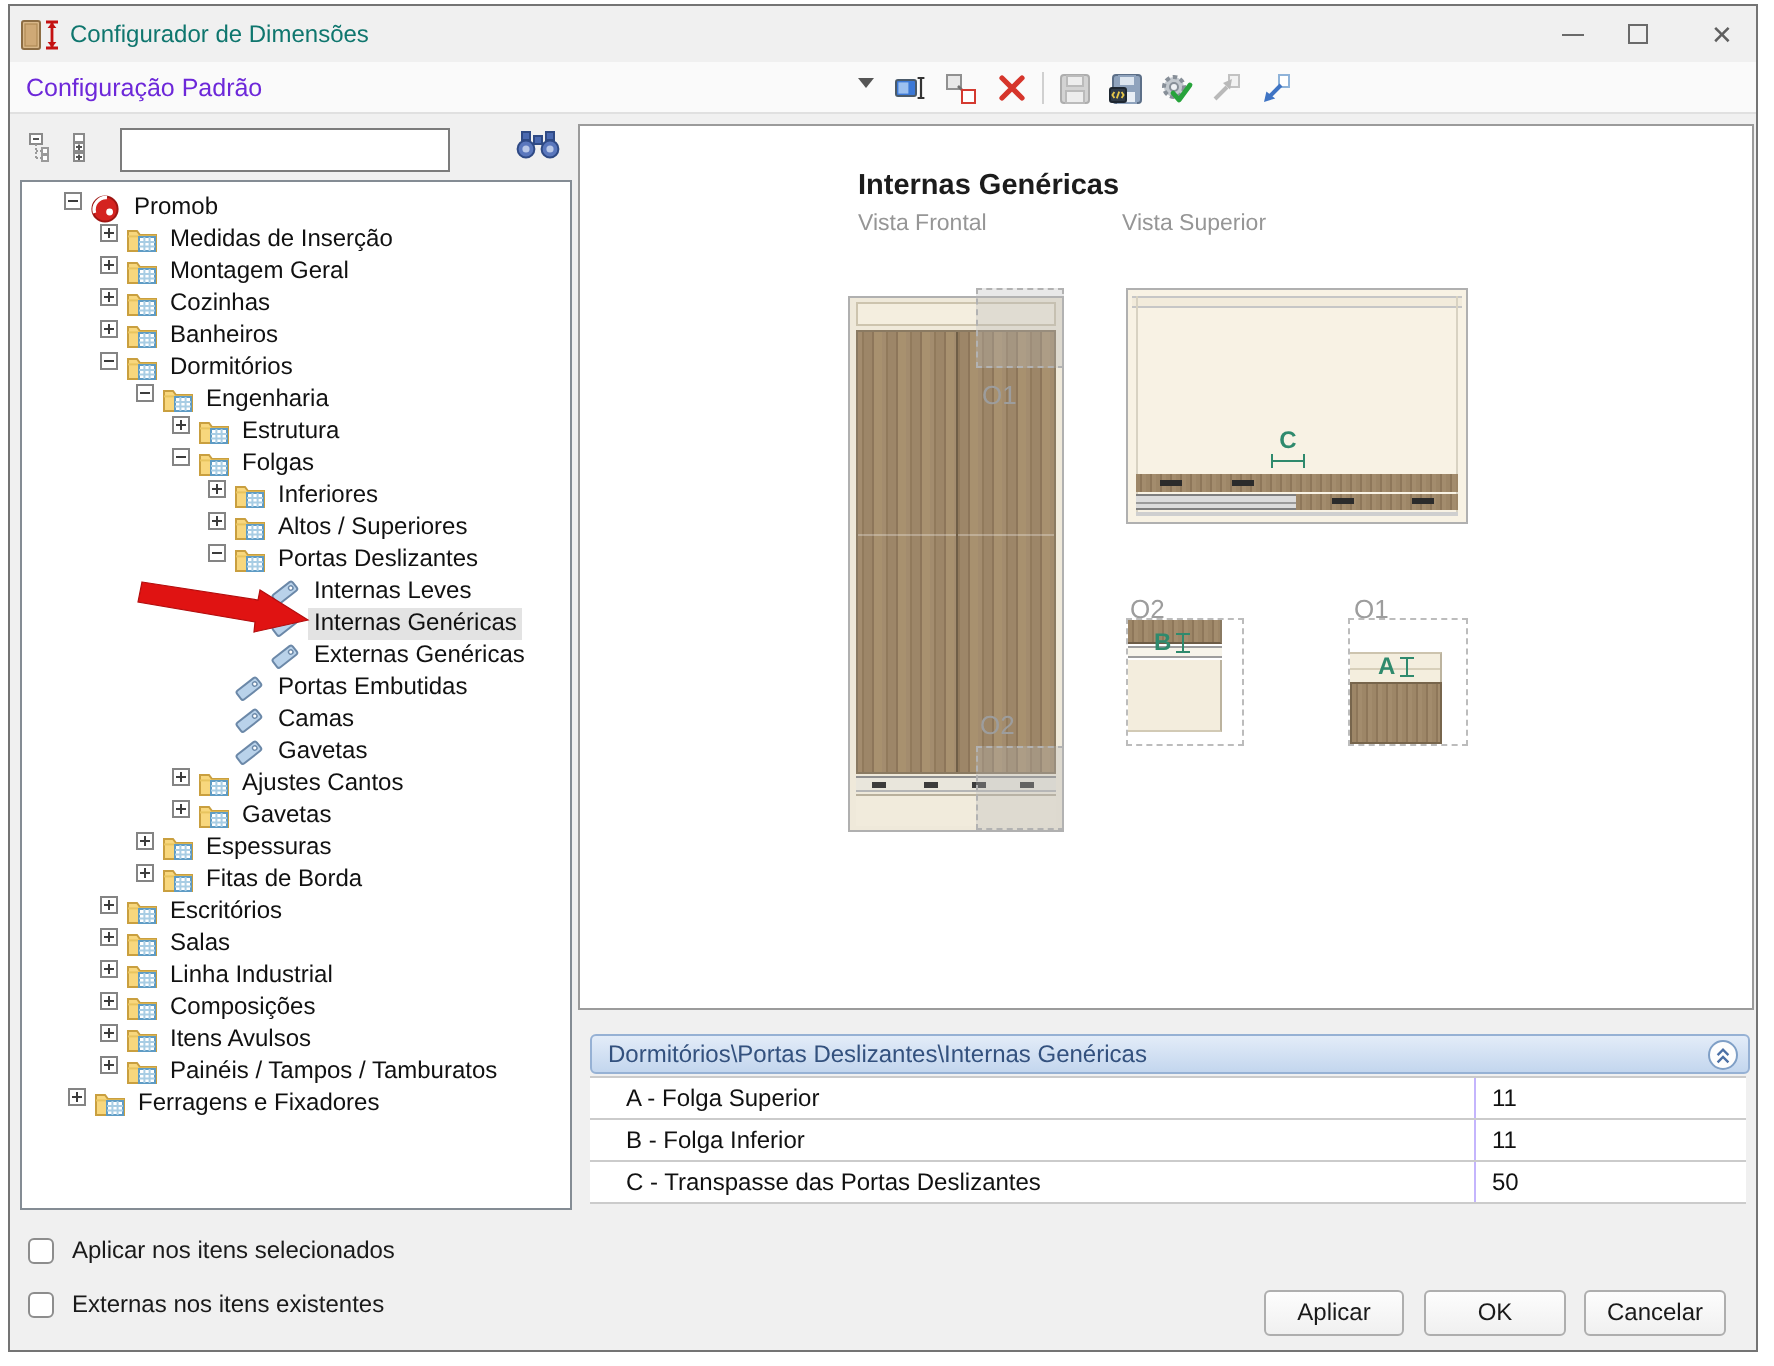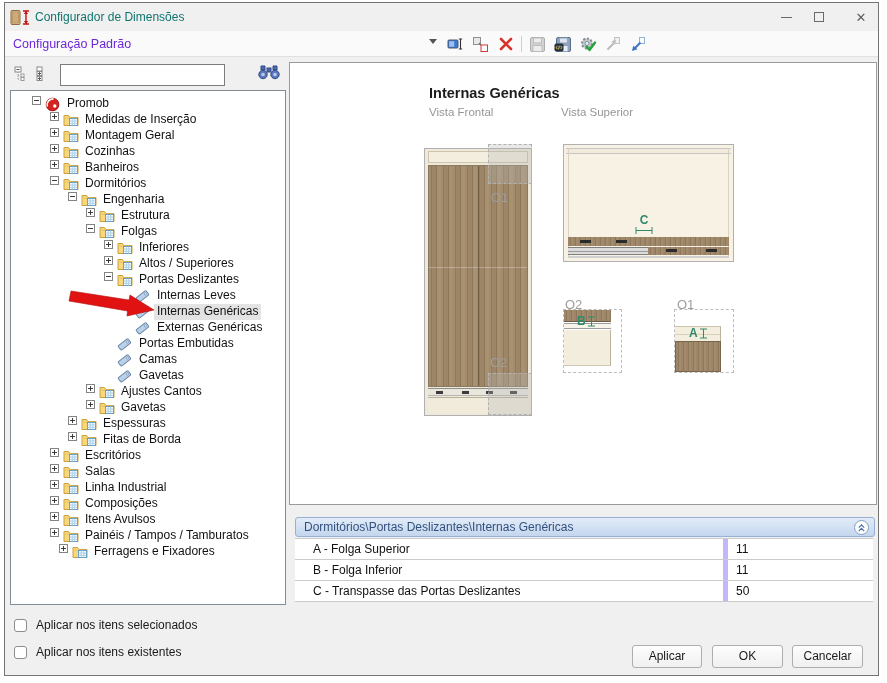--- a/index.html
+++ b/index.html
@@ -87,21 +87,21 @@
   .d1-top { position:absolute; left:0; top:16px; width:46px; height:15px; background:#f4eede; border-top:1px solid #cdc4ae; border-right:1px solid #bcb39e; }
   .d1-top i { position:absolute; left:0; right:0; top:7px; height:1px; background:#d8d0ba; }
   .d1-wood { position:absolute; left:0; top:31px; width:46px; height:31px; border:1px solid #77654c; }
 
   
   .phead { position:absolute; left:295px; top:517px; width:580px; height:20px; background:linear-gradient(#e3ecf8,#c3d6ee); border:1px solid #96b1d4; border-radius:3px; font-size:12px; color:#33517e; line-height:18px; padding-left:8px; }
   .phead .collapse { position:absolute; right:5px; top:2px; width:15px; height:15px; border:1px solid #7f9fc6; border-radius:50%; background:#fdfdfd; display:flex; align-items:center; justify-content:center; }
   .prows { position:absolute; left:295px; top:538px; width:578px; border-top:1px solid #cbcbcb; }
   .prow { display:flex; height:21px; background:#fff; border-bottom:1px solid #cbcbcb; font-size:12px; color:#111; align-items:center; }
   .plabel { flex:1; padding-left:18px; }
-  .pvalue { width:150px; border-left:5px solid #c4b5fd; padding-left:8px; align-self:stretch; display:flex; align-items:center; }
+  .pvalue { width:136px; border-left:1px solid #c4b5fd; padding-left:8px; align-self:stretch; display:flex; align-items:center; }
 </style>
 </head>
 <body>
 
 <div class="frame"></div>
 
 <div class="titlebar">
   <span class="title-icon">
     <svg width="20" height="17" viewBox="0 0 20 17">
         <rect x="1" y="1.5" width="9" height="14" rx="1" fill="#d9b88a" stroke="#8d6d43"></rect>
@@ -611,21 +611,21 @@
       <span class="ticon">
         <svg width="16" height="14" viewBox="0 0 16 14">
           <path d="M1 2.5 h4.5 l1.5 2 H15 V12.5 H1 z" fill="#f8d77d" stroke="#c99f3f"></path>
           <path d="M1 5.2 H15" stroke="#e8c45f"></path>
           <rect x="6.5" y="5.5" width="8" height="7" fill="#fff" stroke="#5e9bc4"></rect>
           <path d="M6.5 8 H14.5 M6.5 10.3 H14.5 M9.2 5.5 V12.5 M11.8 5.5 V12.5" stroke="#a8cde4"></path>
         </svg>
       </span>
       <span class="tlabel">Painéis / Tampos / Tamburatos</span>
     </div>
-    <div class="trow" style="padding-left: 48px;">
+    <div class="trow" style="padding-left: 23px;">
       <span class="tg">
         <i class="th"></i>
         <i class="tv"></i>
       </span>
       <span class="ticon">
         <svg width="16" height="14" viewBox="0 0 16 14">
           <path d="M1 2.5 h4.5 l1.5 2 H15 V12.5 H1 z" fill="#f8d77d" stroke="#c99f3f"></path>
           <path d="M1 5.2 H15" stroke="#e8c45f"></path>
           <rect x="6.5" y="5.5" width="8" height="7" fill="#fff" stroke="#5e9bc4"></rect>
           <path d="M6.5 8 H14.5 M6.5 10.3 H14.5 M9.2 5.5 V12.5 M11.8 5.5 V12.5" stroke="#a8cde4"></path>
@@ -741,17 +741,17 @@
       <span class="pvalue">50</span>
     </div>
   </div>
 
 <div class="chk-row" style="top:618px;">
   <span class="chk-box"></span>
   <span class="chk-label">Aplicar nos itens selecionados</span>
 </div>
 <div class="chk-row" style="top:645px;">
   <span class="chk-box"></span>
-  <span class="chk-label">Aplicar nos itens existentes</span>
+  <span class="chk-label">Externas nos itens existentes</span>
 </div>
 <div class="btn" style="left:632px;top:645px;width:70px;">Aplicar</div>
 <div class="btn" style="left:712px;top:645px;width:71px;">OK</div>
 <div class="btn" style="left:792px;top:645px;width:71px;">Cancelar</div>
 
 </body></html>

